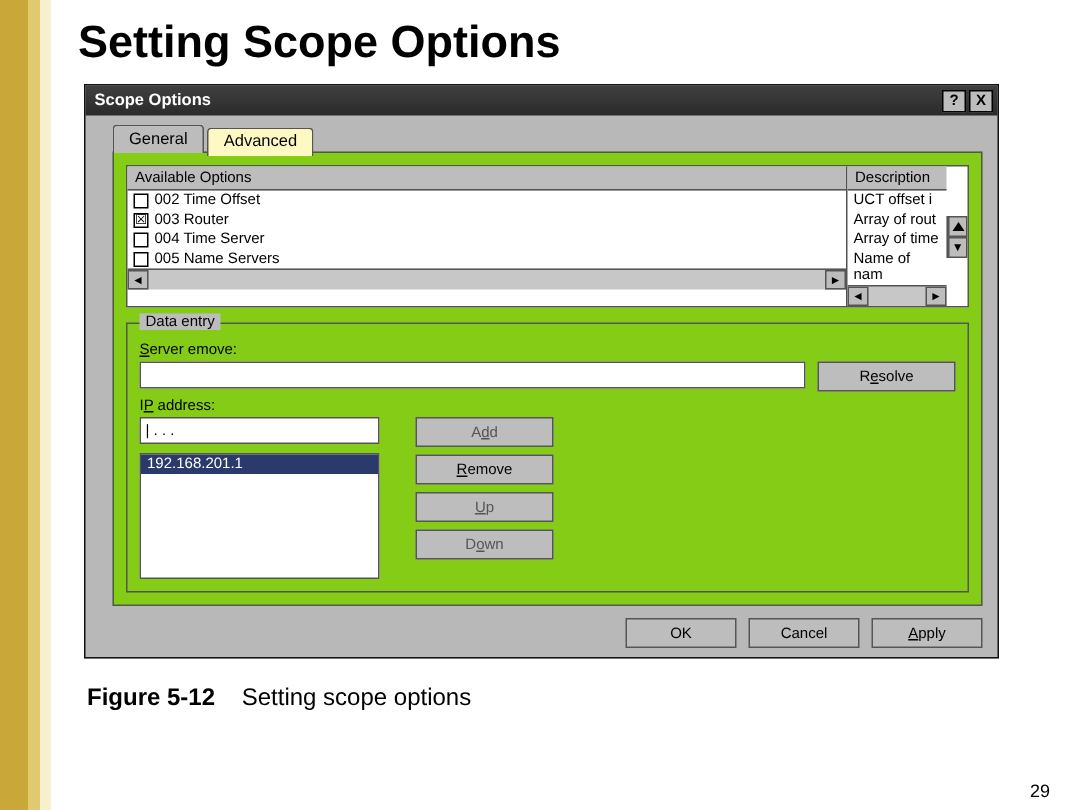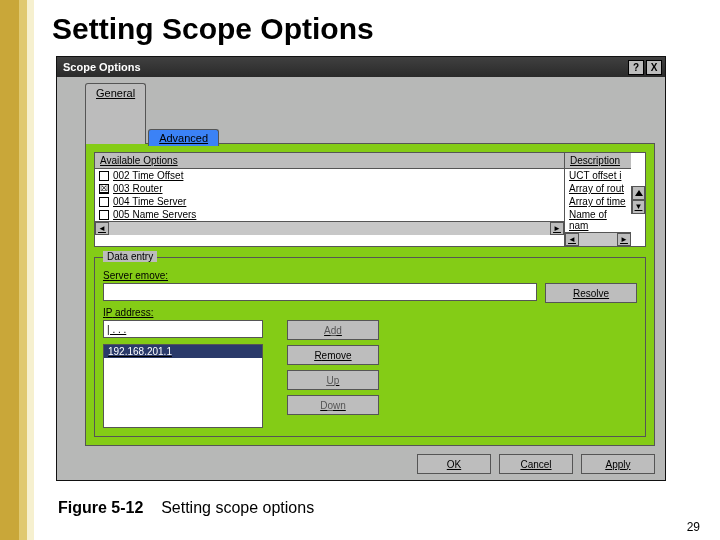--- a/index.html
+++ b/index.html
@@ -48,41 +48,39 @@
   }
   .title-btns { display: flex; gap: 2px; }
   .tbtn {
     width: 16px; height: 15px;
     background: #bdbdbd;
     border: 1px solid #000;
     display: flex; align-items: center; justify-content: center;
     font-size: 10px; font-weight: bold; color: #000;
   }
   .client {
-    padding: 6px 10px 6px 28px;
-    text-decoration: underline;
+    padding: 6px 10px 6px 18px;
   }
   .tabs {
     display: flex;
     margin-bottom: -1px;
     font-size: 11px;
   }
   .tab {
     padding: 3px 10px;
     background: #bcbcbc;
     border: 1px solid #555;
     border-bottom: none;
     border-radius: 3px 3px 0 0;
     margin-right: 2px;
   }
   .tab.inactive {
-    background: #3b82f6;
+    background: #fef9c3;
     transform: translateY(2px);
     padding: 2px 10px;
-    margin-top: 44px;
   }
   .tabpanel {
     border: 1px solid #555;
     background: #84cc16;
     padding: 8px;
   }
   .opt-table {
     display: flex;
     border: 1px solid #555;
     background: #fff;

